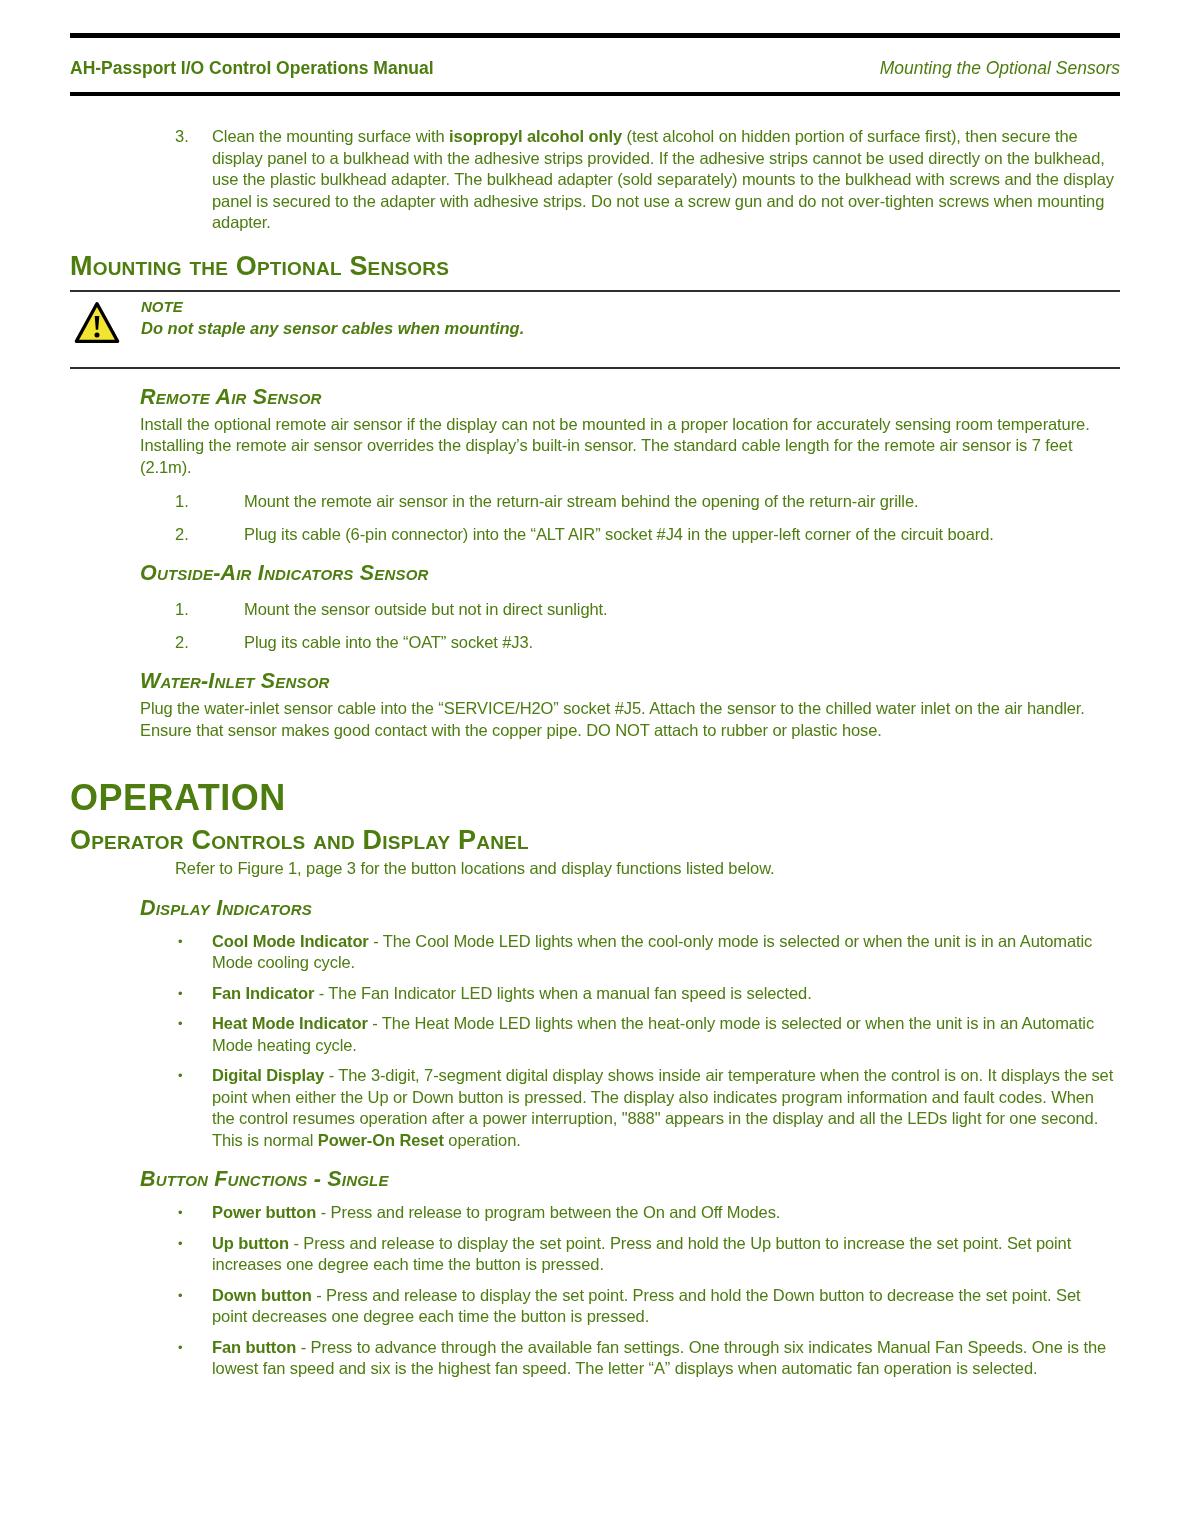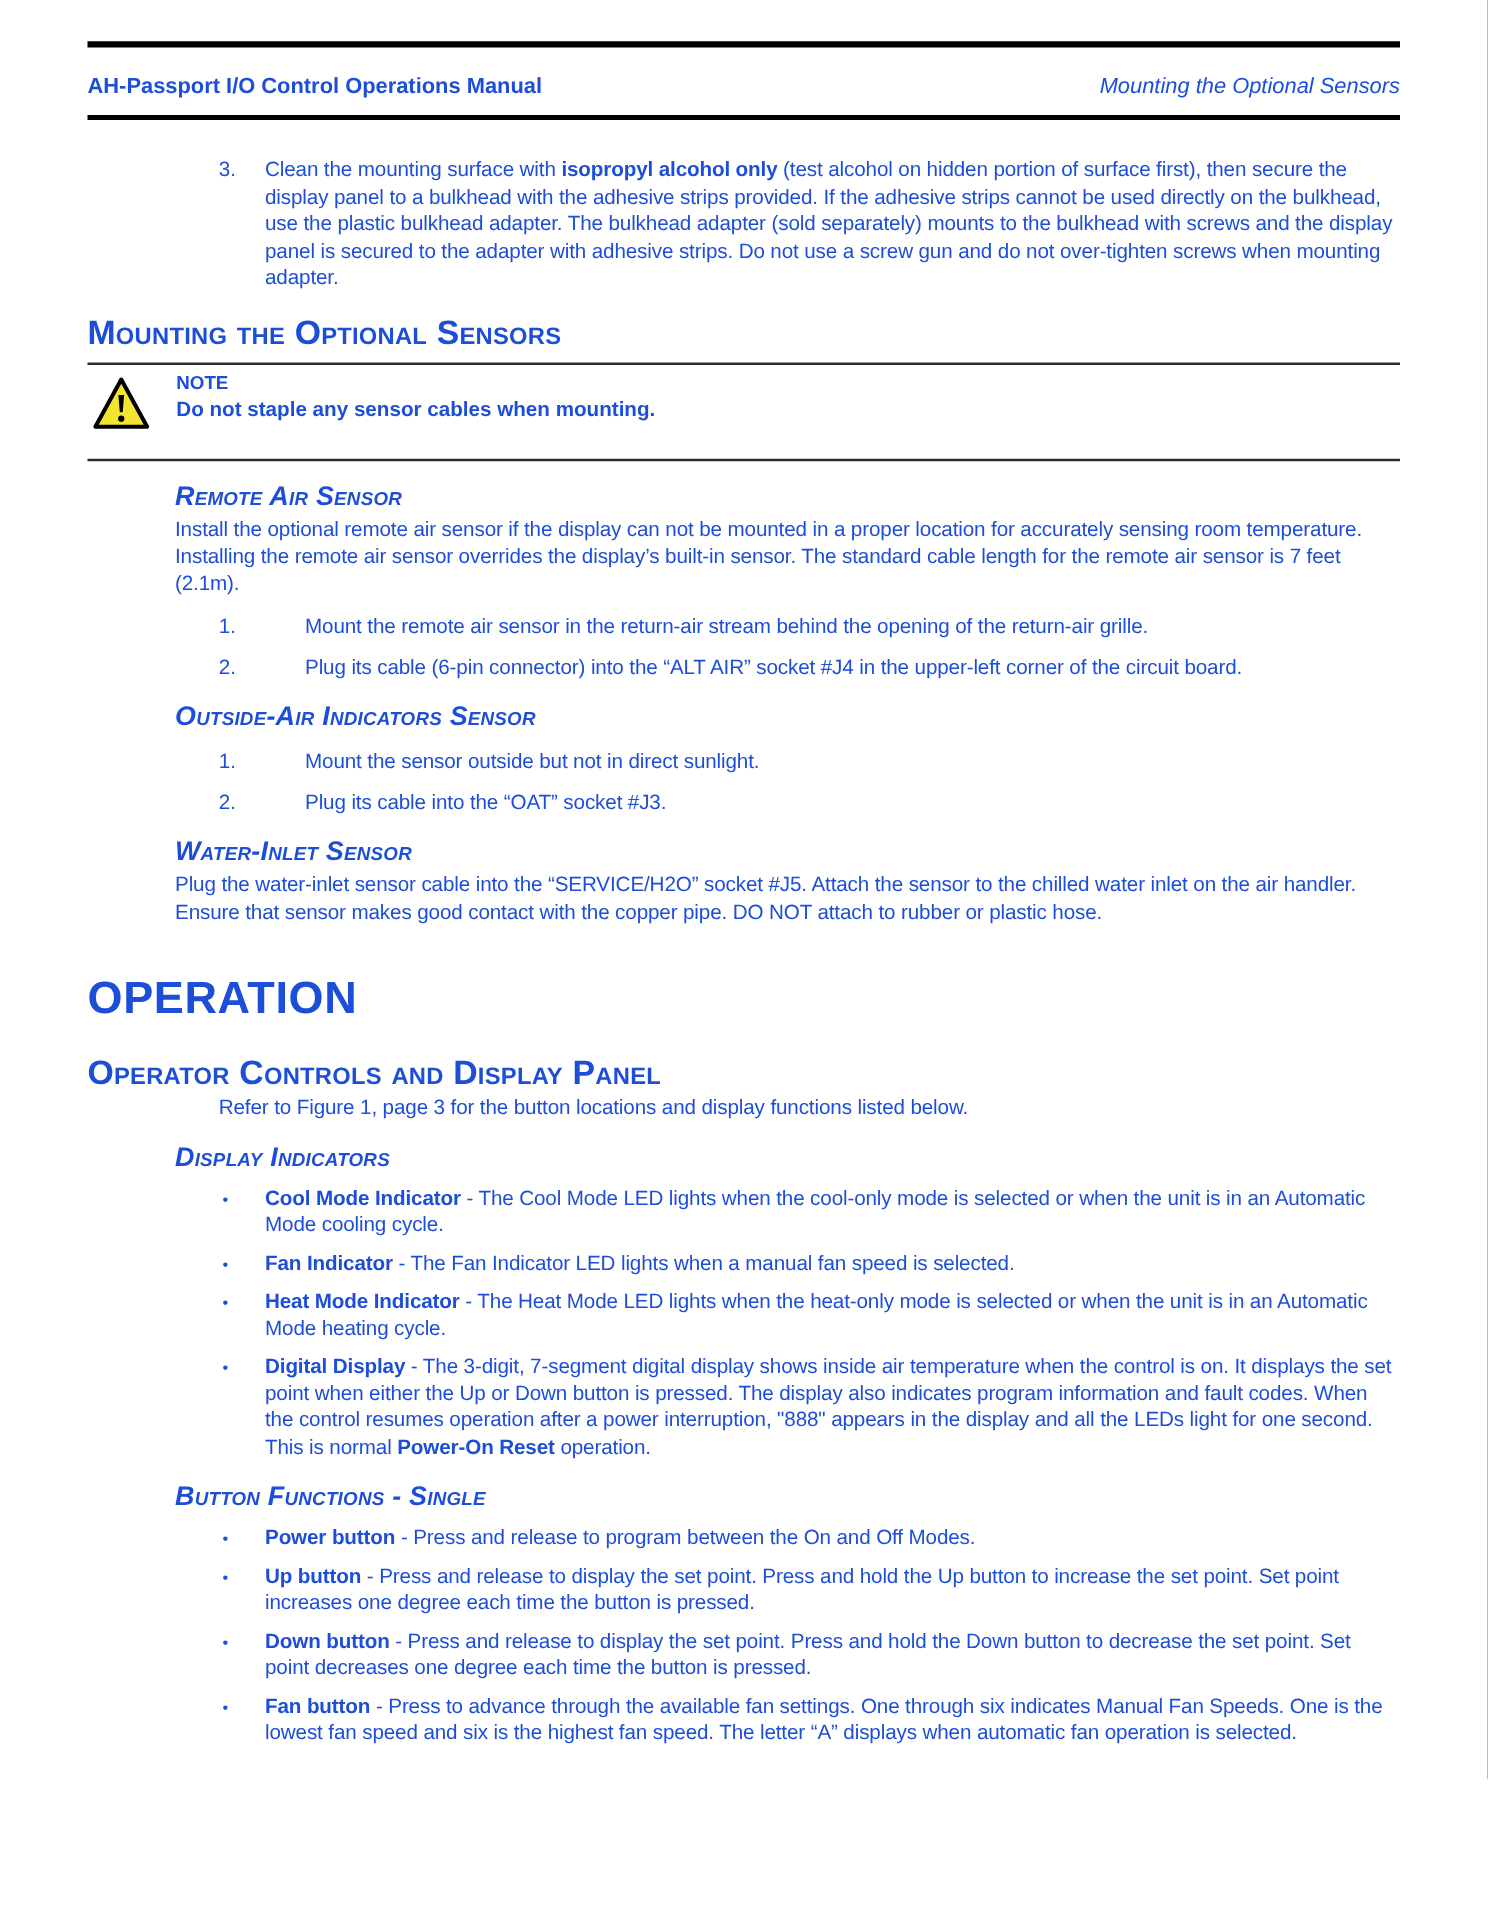--- a/index.html
+++ b/index.html
@@ -3,21 +3,21 @@
 <meta charset="utf-8">
 <style>
   * { margin: 0; padding: 0; box-sizing: border-box; }
   html, body { background: #888; }
   .page {
     position: relative;
     width: 1190px;
     height: 1540px;
     margin: 0 auto;
     background: #ffffff;
-    color: #1d4ed8;
+    color: #4d7c0f;
     font-family: "Liberation Sans", sans-serif;
     padding: 0 70px;
     overflow: hidden;
   }
   .rule-thick { height: 5px; background: #000; }
   .rule-med   { height: 4px; background: #000; }
   .rule-thin  { height: 2px; background: #2f2f2f; }
 
   .rule-top { margin-top: 33px; }
   .header-row {
@@ -46,21 +46,21 @@
   h1.sc {
     font-size: 27px;
     line-height: 31px;
     font-weight: bold;
     font-variant: small-caps;
     letter-spacing: 0.2px;
   }
   .h1-mounting { margin-top: 17px; }
 
   .note-rule-top { margin-top: 8px; }
-  .note-body { display: flex; align-items: flex-start; margin-top: 7px; min-height: 48px; }
+  .note-body { display: flex; align-items: flex-start; margin-top: 7px; min-height: 48px; font-style: italic; }
   .warn-icon { width: 46px; height: 43px; margin-left: 4px; margin-top: 2px; flex: 0 0 46px; }
   .note-text { margin-left: 21px; }
   .note-label { font-size: 15px; font-weight: bold; line-height: 18px; margin-top: -1px; }
   .note-msg { font-size: 16.5px; font-weight: bold; line-height: 21px; margin-top: 2px; }
   .note-rule-bottom { margin-top: 20px; }
 
   .section { margin-left: 70px; width: 977px; }
   h2.sc {
     font-size: 21.5px;
     line-height: 25px;
@@ -84,21 +84,21 @@
   .bullet-text { flex: 1; }
   .bold { font-weight: bold; }
 
   .h1-operation {
     font-size: 36px;
     line-height: 42px;
     font-weight: bold;
     margin-top: 36px;
     letter-spacing: 0.5px;
   }
-  .h1-controls { margin-top: 24px; }
+  .h1-controls { margin-top: 6px; }
   .controls-intro { margin-top: 2px; margin-left: 105px; }
 
   .footer {
     position: absolute;
     left: 70px;
     right: 70px;
     top: 1484px;
     display: flex;
     justify-content: space-between;
     font-size: 16.5px;

